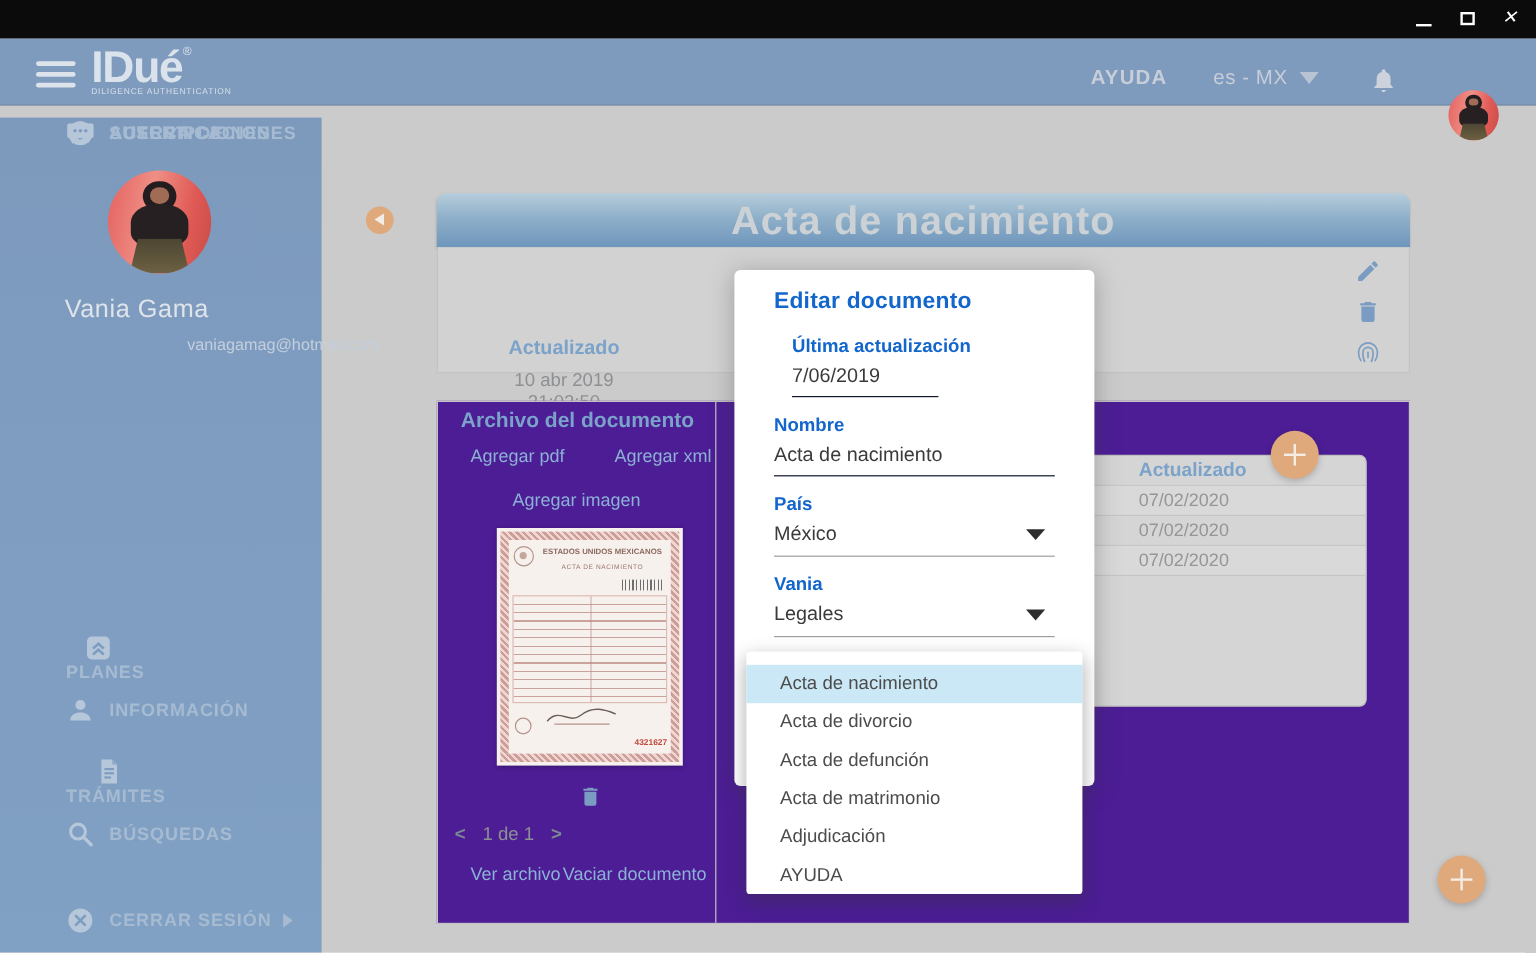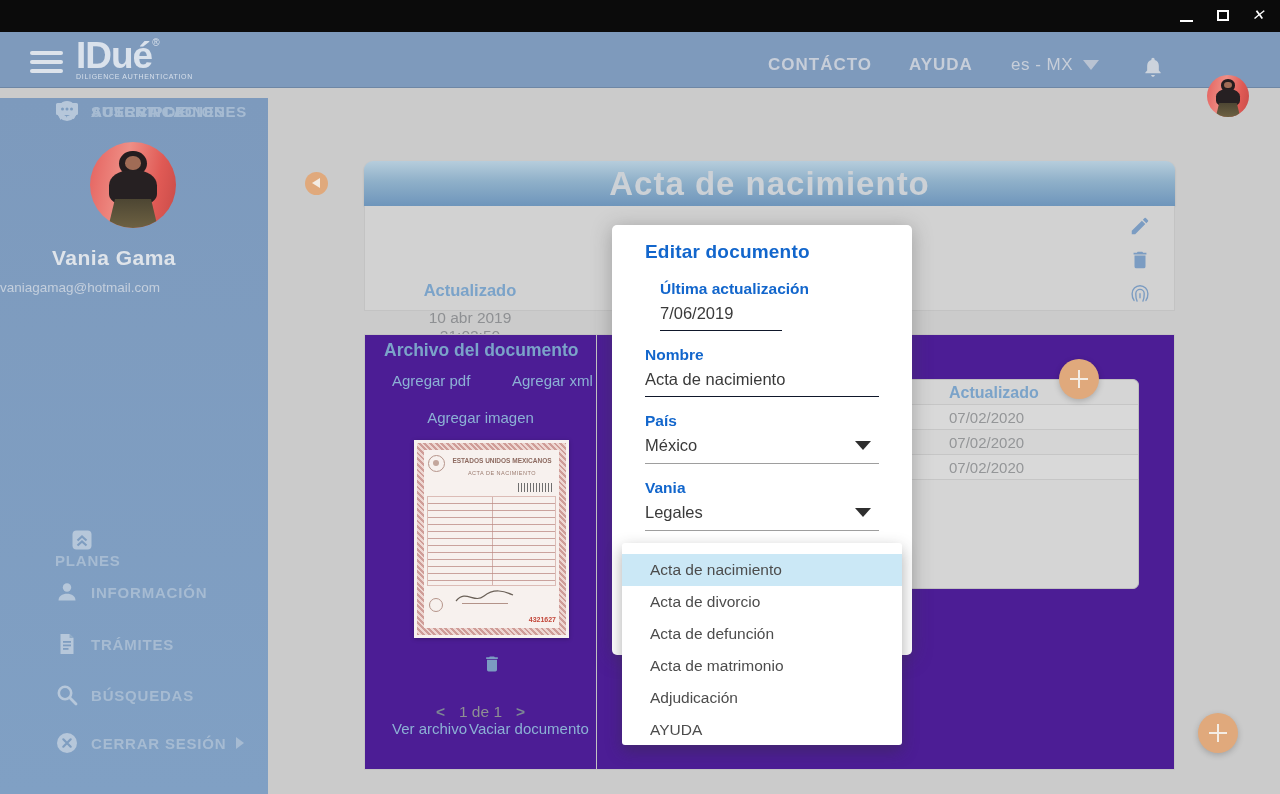--- a/index.html
+++ b/index.html
@@ -36,32 +36,32 @@
   
   .figure { position:absolute; inset:0; }
   .fig-hair { position:absolute; left:34%; top:10%; width:32%; height:30%; background:#241d1f; border-radius:50%; }
   .fig-face { position:absolute; left:41%; top:16%; width:18%; height:16%; background:#a06c56; border-radius:50%; }
   .fig-body { position:absolute; left:22%; top:33%; width:56%; height:40%; background:#262022; border-radius:45% 45% 32% 32%; }
   .fig-skirt { position:absolute; left:21%; top:66%; width:58%; height:34%; background:linear-gradient(180deg,#4d4633,#6d6142); clip-path:polygon(14% 0,86% 0,100% 100%,0 100%); }
 
   
   .sidebar { position:absolute; left:0; top:98px; width:268px; height:696px; background:linear-gradient(180deg,#7d9abd,#80a0c4); z-index:5; }
   .avatar-lg { position:absolute; left:90px; top:44px; width:86px; height:86px; border-radius:50%; overflow:hidden; background:linear-gradient(100deg,#e4615e 0%,#ef8f86 40%,#e05a55 75%,#c84b48 100%); cursor:pointer; }
-  .side-name { position:absolute; left:0; top:148px; width:228px; text-align:center; color:#dfe4ea; font-size:21px; font-weight:bold; letter-spacing:0.5px; }
-  .side-email { position:absolute; left:0; top:182px; width:316px; text-align:left; color:#c4cfdd; font-size:13.5px; }
+  .side-name { position:absolute; left:0; top:148px; width:228px; text-align:center; color:#dfe4ea; font-size:21px; font-weight:normal; letter-spacing:0.5px; }
+  .side-email { position:absolute; left:0; top:182px; width:316px; text-align:right; color:#c4cfdd; font-size:13.5px; }
   .menu-item { position:absolute; left:55px; height:26px; display:flex; align-items:center; cursor:pointer; color:#a6bbd2; font-weight:bold; font-size:15px; letter-spacing:0.8px; white-space:nowrap; }
   .menu-item .icn { width:24px; height:24px; margin-right:12px; flex:0 0 24px; }
   .menu-item:nth-of-type(1){ top:272px; }
   .menu-item:nth-of-type(2){ top:325px; }
   .menu-item:nth-of-type(3){ top:378px; }
   .menu-item:nth-of-type(4){ top:430px;flex-direction:column; }
   .menu-item:nth-of-type(5){ top:481px; }
-  .menu-item:nth-of-type(6){ top:533px; }
+  .menu-item:nth-of-type(6){ top:533px;flex-direction:column; }
   .menu-item:nth-of-type(7){ top:584px; }
-  .menu-item.logout{ top:632px; }
+  .menu-item.logout{ top:656px; }
   .play-right { display:inline-block; width:0; height:0; border-top:6px solid transparent; border-bottom:6px solid transparent; border-left:8px solid #a6bbd2; margin-left:10px; }
 
   
   .back-fab { position:absolute; left:305px; top:172px; width:23px; height:23px; border-radius:50%; background:#e0a97c; cursor:pointer; z-index:3; }
   .back-fab i { position:absolute; left:7px; top:6px; width:0; height:0; border-top:5.5px solid transparent; border-bottom:5.5px solid transparent; border-right:8px solid #f3ece4; }
 
   .panel-a { position:absolute; left:364px; top:161px; width:811px; height:150px; z-index:1; }
   .panel-head { position:absolute; left:0; top:0; width:811px; height:45px; border-radius:9px 9px 0 0; background:linear-gradient(180deg,#b6cddc 0%,#8fb0c9 45%,#6e95bb 100%); box-shadow:0 1px 2px rgba(0,0,0,0.15); }
   .panel-title { width:100%; text-align:center; line-height:45px; font-size:33px; font-weight:bold; letter-spacing:1px; color:#ccd1d6; }
   .panel-body { position:absolute; left:0; top:45px; width:811px; height:105px; background:#d2d2d2; border:1px solid #c3c3c3; border-top:none; }
@@ -73,21 +73,21 @@
   .side-icons .ico { display:block; width:22px; height:22px; margin-bottom:12px; cursor:pointer; }
 
   .panel-b { position:absolute; left:364px; top:334px; width:811px; height:436px; background:#4c1d95; border:1px solid #c3c3c3; z-index:1; }
   .vdivider { position:absolute; left:231px; top:0; width:1px; height:434px; background:#c3c3c3; }
   .arch-title { position:absolute; left:19px; top:5px; font-size:17.5px; }
   .lnk { color:#8cb1d5; font-size:15px; cursor:pointer; white-space:nowrap; }
   .lnk-pdf { position:absolute; left:27px; top:37px; }
   .lnk-xml { position:absolute; left:147px; top:37px; }
   .lnk-img { position:absolute; left:0px; top:74px; width:231px; text-align:center; }
   .arch-trash { position:absolute; left:117px; top:318px; width:20px; height:22px; cursor:pointer; }
-  .pager { position:absolute; left:0; top:352px; width:231px; text-align:center; font-size:15.5px; color:#8e9093;margin-top:16px; }
+  .pager { position:absolute; left:0; top:352px; width:231px; text-align:left; font-size:15.5px; color:#8e9093; }
   .pager .chev { color:#7d8894; font-weight:bold; cursor:pointer; padding:0 14px; }
   .lnk-view { position:absolute; left:27px; top:385px; }
   .lnk-clear { position:absolute; left:104px; top:385px; }
 
   
   .htable { position:absolute; left:336px; top:44px; width:438px; height:210px; background:#d5d5d5; border:1px solid #bfbfbf; border-radius:6px; overflow:hidden; }
   .hrow { height:25px; line-height:25px; border-bottom:1px solid #c6c6c6; padding-left:247px; font-size:15px; color:#949698; }
   .hrow.hd { color:#7ba3c9; font-weight:bold; font-size:16px; }
   .hrow:nth-child(even){ background:#d9d9d9; }
   .fab { position:absolute; border-radius:50%; background:#e0a97c; box-shadow:0 2px 6px rgba(0,0,0,0.2); cursor:pointer; z-index:2; }
@@ -148,21 +148,20 @@
   <div class="appheader">
     <div class="hamburger">
         <i></i>
         <i></i>
         <i></i>
       </div>
     <div class="logo">
       <span class="logo-name">IDué</span><span class="logo-reg">®</span>
       <div class="logo-tag">DILIGENCE AUTHENTICATION</div>
     </div>
-    <div class="hnav hnav-contact">CONTÁCTO</div>
     <div class="hnav hnav-help">AYUDA</div>
     <div class="hnav hnav-lang">
       <span>es - MX</span>
       <span class="caret-down"></span>
     </div>
     <div class="bell">
       <svg width="20" height="24" viewBox="0 0 24 26">
           <path fill="#ccd3dc" d="M12 26c1.2 0 2.2-1 2.2-2.2H9.8C9.8 25 10.8 26 12 26zm7-7.5v-5.8c0-3.4-1.8-6.2-5-7V5c0-1-.9-1.9-2-1.9S10 4 10 5v.7c-3.2.8-5 3.6-5 7v5.8l-2.2 2.2v1.1h18.4v-1.1L19 18.5z"></path>
         </svg>
     </div>

